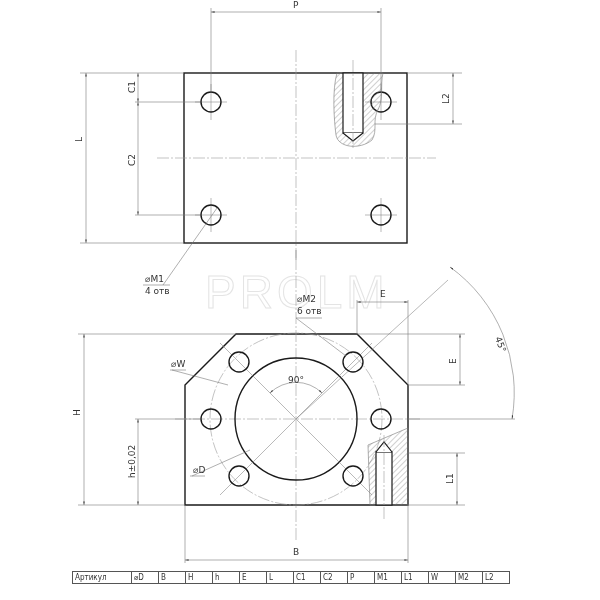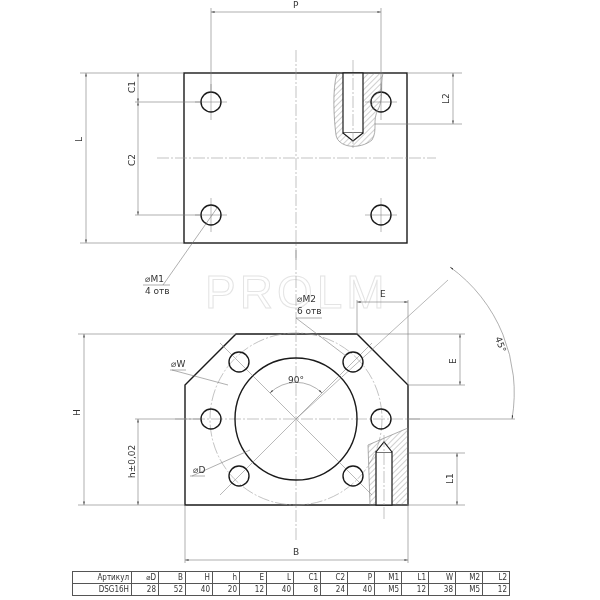--- a/index.html
+++ b/index.html
@@ -5,21 +5,21 @@
   html, body { margin: 0; padding: 0; background: #ffffff; }
   body { width: 600px; height: 600px; position: relative; overflow: hidden; font-family: "DejaVu Sans", sans-serif; }
   svg.drawing { position: absolute; left: 0; top: 0; width: 600px; height: 600px; }
   .thick { stroke: #1a1a1a; stroke-width: 1.4; fill: none; }
   .thin { stroke: #8a8a8a; stroke-width: 0.6; fill: none; }
   .center { stroke: #9a9a9a; stroke-width: 0.6; fill: none; stroke-dasharray: 12 2 2 2; }
   .dim { stroke: #7a7a7a; stroke-width: 0.6; fill: none; }
   .lbl { font-family: "DejaVu Sans", sans-serif; font-size: 9px; fill: #333; }
   .wm { font-family: "Liberation Sans", sans-serif; font-size: 46px; fill: none; stroke: #e4e4e4; stroke-width: 1; letter-spacing: 4px; }
   table.spec { position: absolute; left: 72px; top: 571px; border-collapse: collapse; font-family: "DejaVu Sans Condensed", "DejaVu Sans", sans-serif; font-size: 8px; color: #333; }
-  table.spec td { border: 1px solid #555; height: 11px; padding: 0 2px; text-align: right; line-height: 10px; }
+  table.spec td { border: 1px solid #555; height: 11px; padding: 0 2px; text-align: left; line-height: 10px; }
   table.spec td.first { width: 54px; }
   table.spec td.col { width: 22px; }
 </style>
 </head>
 <body>
 
 <svg class="drawing" viewBox="0 0 600 600" xmlns="http://www.w3.org/2000/svg">
   <defs>
     <pattern id="hatch" patternUnits="userSpaceOnUse" width="4" height="4" patternTransform="rotate(45)">
       <line x1="0" y1="0" x2="0" y2="4" stroke="#777" stroke-width="0.7"></line>
@@ -176,31 +176,14 @@
     <td class="col">L</td>
     <td class="col">C1</td>
     <td class="col">C2</td>
     <td class="col">P</td>
     <td class="col">M1</td>
     <td class="col">L1</td>
     <td class="col">W</td>
     <td class="col">M2</td>
     <td class="col">L2</td>
   </tr>
-  <tr>
-    <td class="first">DSG16H</td>
-    <td class="col">28</td>
-    <td class="col">52</td>
-    <td class="col">40</td>
-    <td class="col">20</td>
-    <td class="col">12</td>
-    <td class="col">40</td>
-    <td class="col">8</td>
-    <td class="col">24</td>
-    <td class="col">40</td>
-    <td class="col">M5</td>
-    <td class="col">12</td>
-    <td class="col">38</td>
-    <td class="col">M5</td>
-    <td class="col">12</td>
-  </tr>
 </tbody>
   </table>
 
 </body></html>

